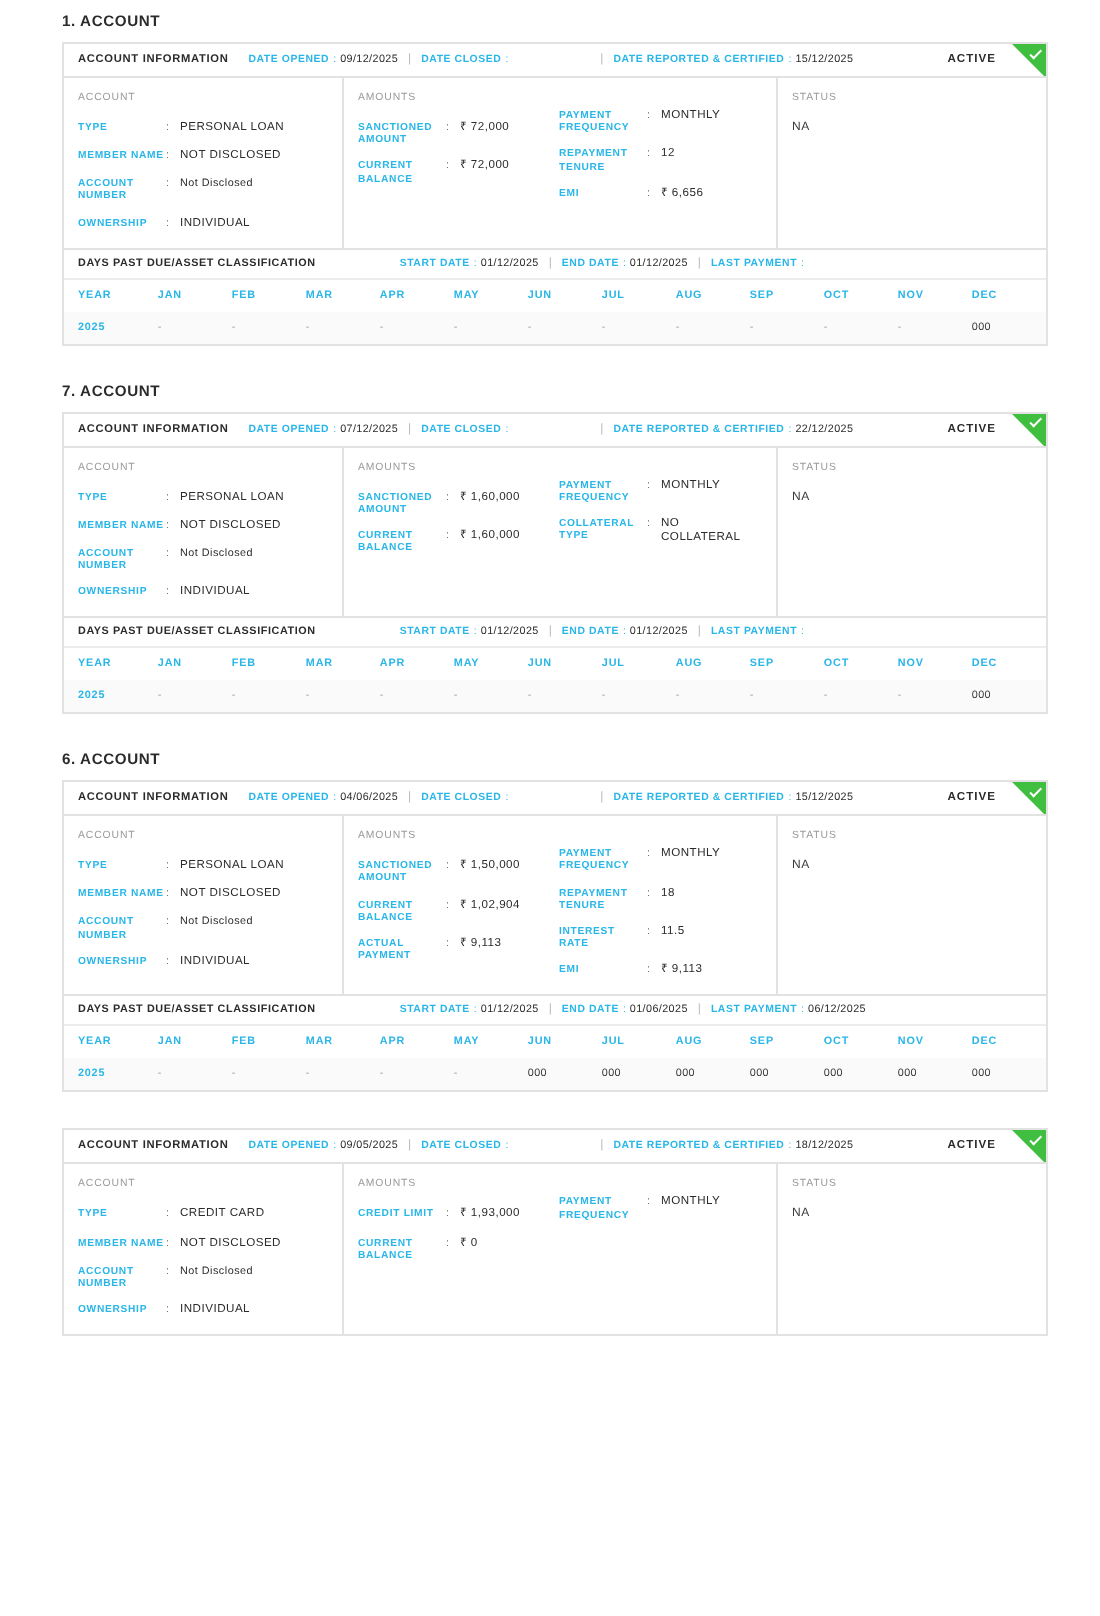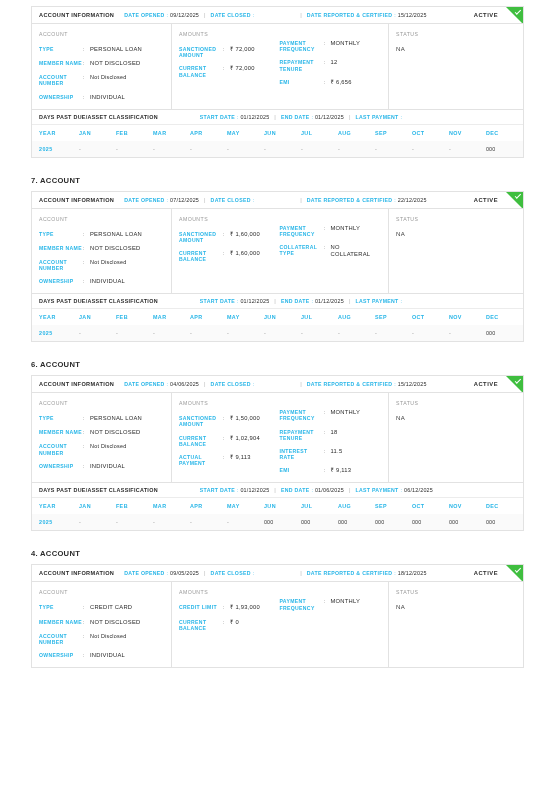--- a/index.html
+++ b/index.html
@@ -187,20 +187,21 @@
   }
   .dpd-table th:first-child, .dpd-table td:first-child { padding-left: 7px; }
   .dpd-table .dot { color: #9d9d9d; }
 </style>
 </head>
 <body>
 
 <div class="page">
   <div id="accounts-root">
       <div class="acct-block">
+        <div class="acct-index">1. ACCOUNT</div>
         <div class="card">
           <div class="card-head">
             <span class="head-title">ACCOUNT INFORMATION</span>
             <span class="head-sep"></span>
             <div class="head-field">
               <span class="head-label">DATE OPENED</span>
               <span class="head-colon">:</span>
               <span class="head-value">09/12/2025</span>
             </div>
             <span class="head-sep">|</span>
@@ -650,21 +651,20 @@
                   <td>000</td>
                   <td>000</td>
                   <td>000</td>
                 </tr>
               </tbody>
             </table>
           </div>
         </div>
       </div>
       <div class="acct-block">
-        <div class="acct-index">4. ACCOUNT</div>
         <div class="card">
           <div class="card-head">
             <span class="head-title">ACCOUNT INFORMATION</span>
             <span class="head-sep"></span>
             <div class="head-field">
               <span class="head-label">DATE OPENED</span>
               <span class="head-colon">:</span>
               <span class="head-value">09/05/2025</span>
             </div>
             <span class="head-sep">|</span>

